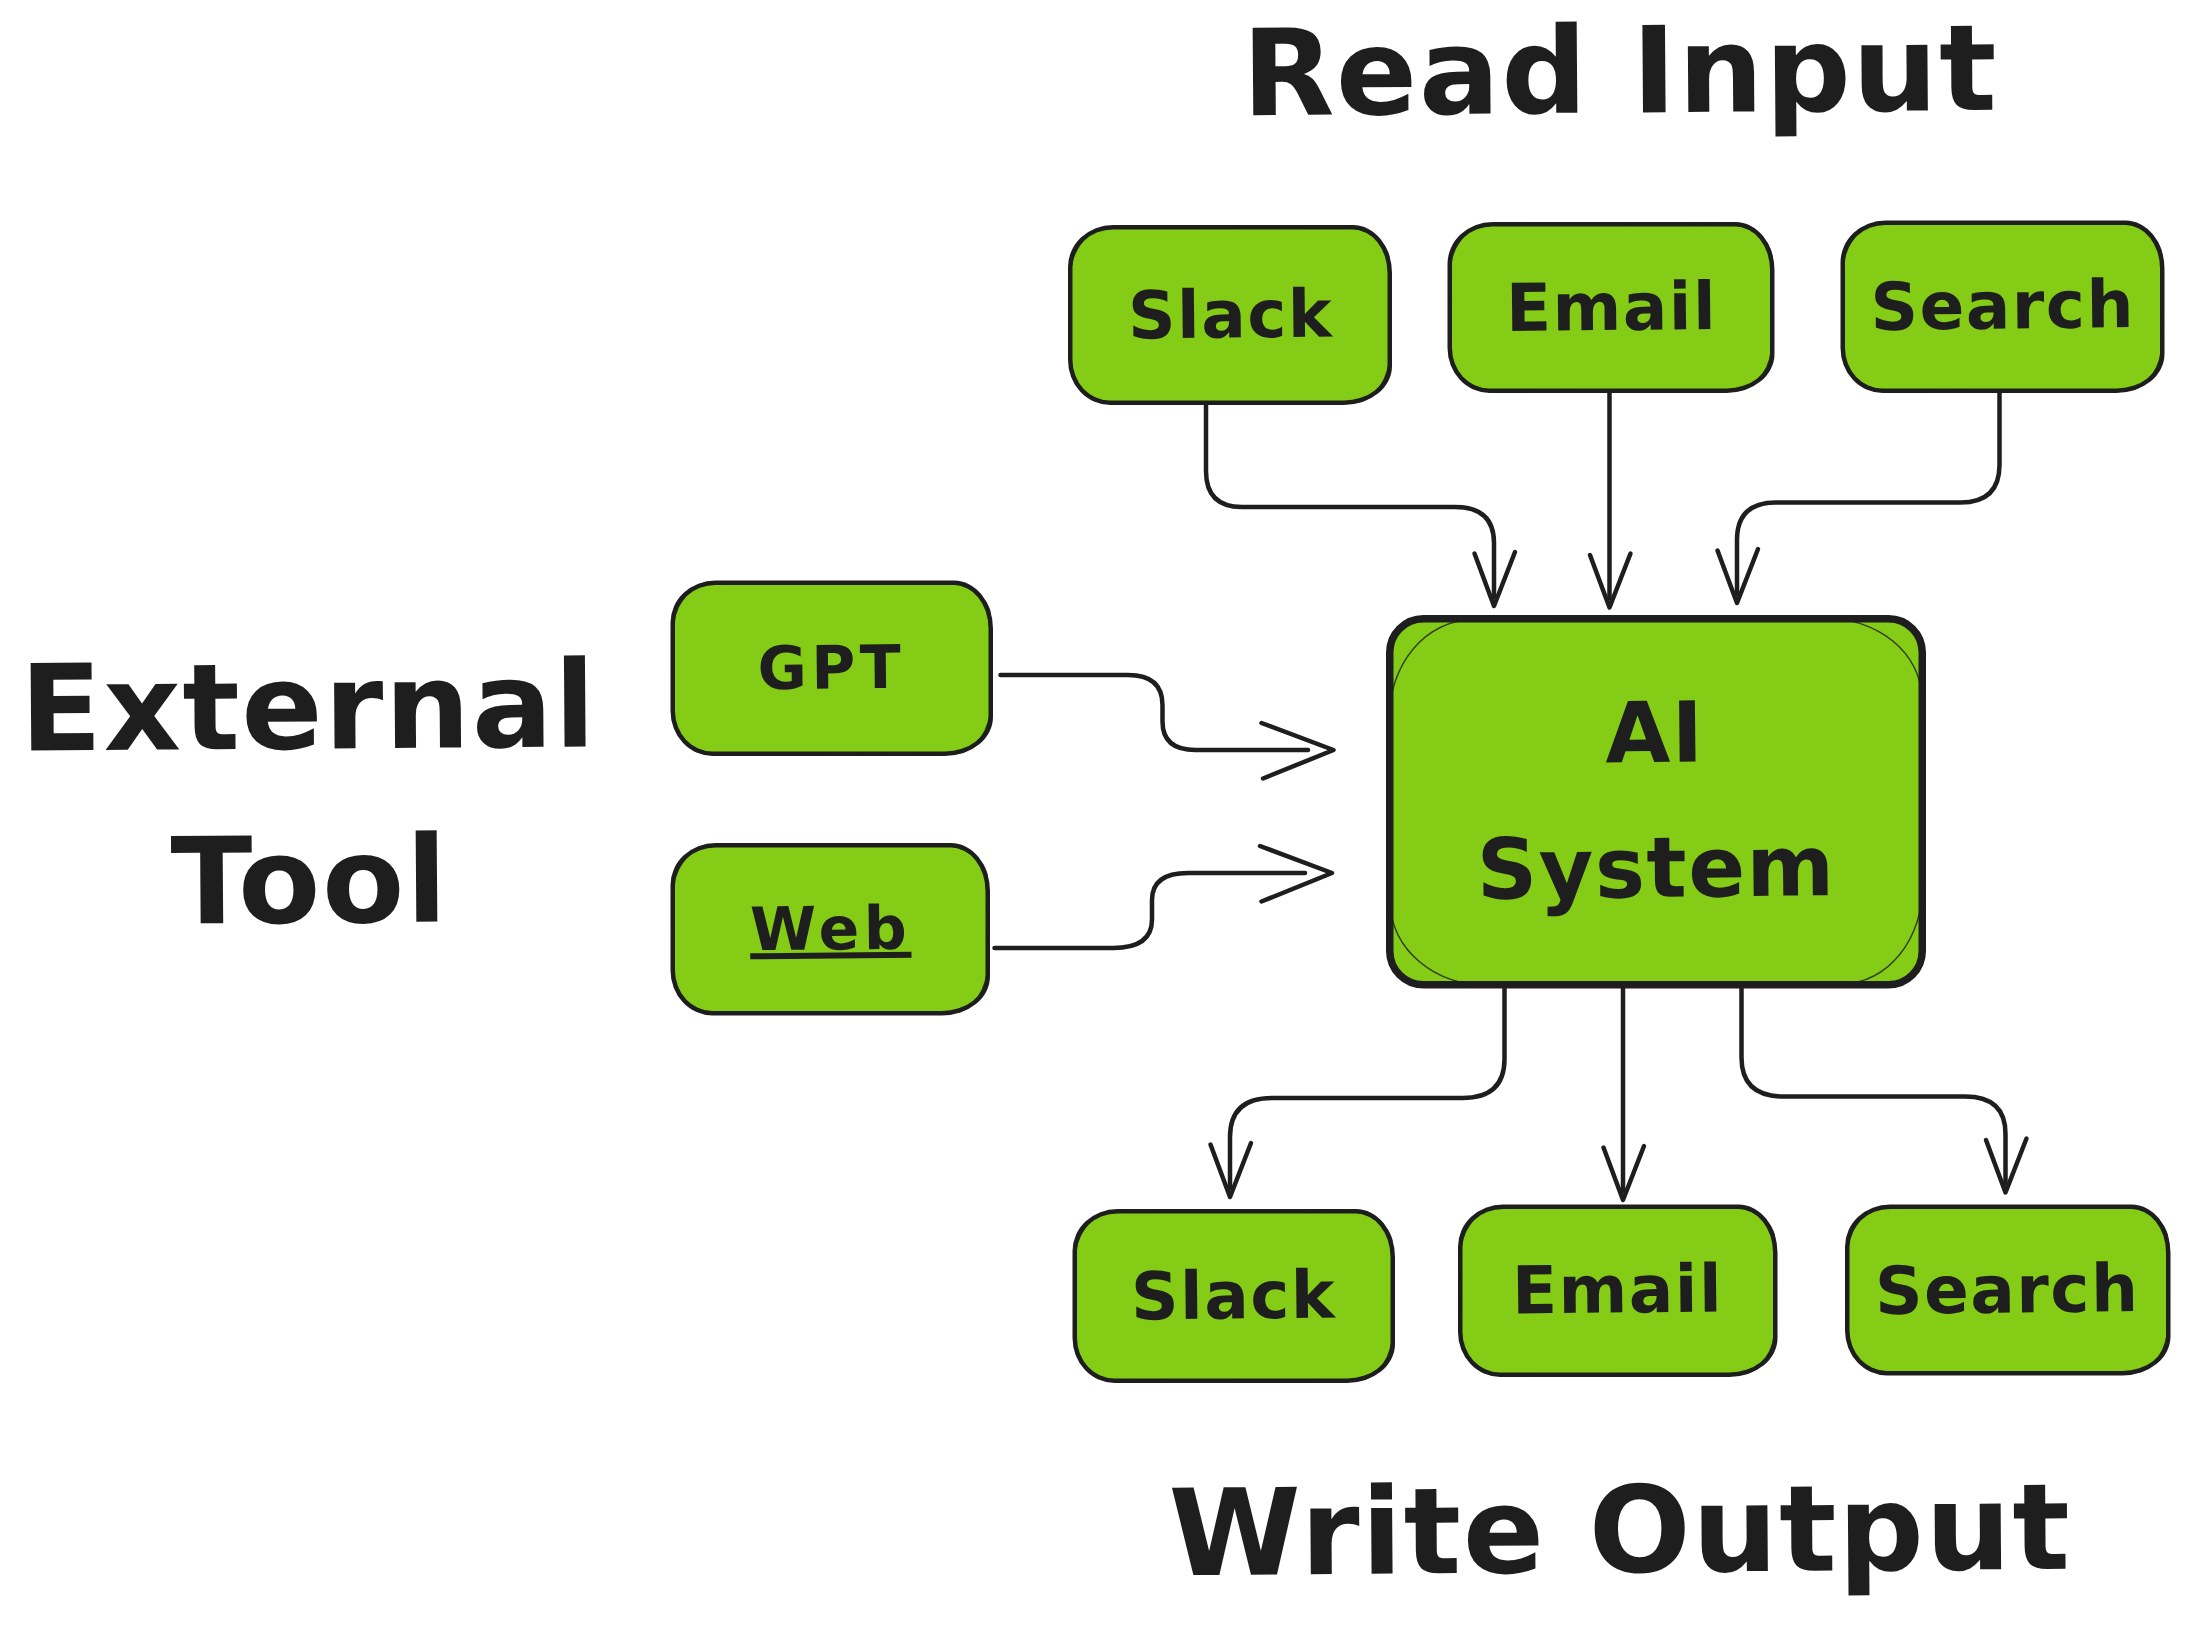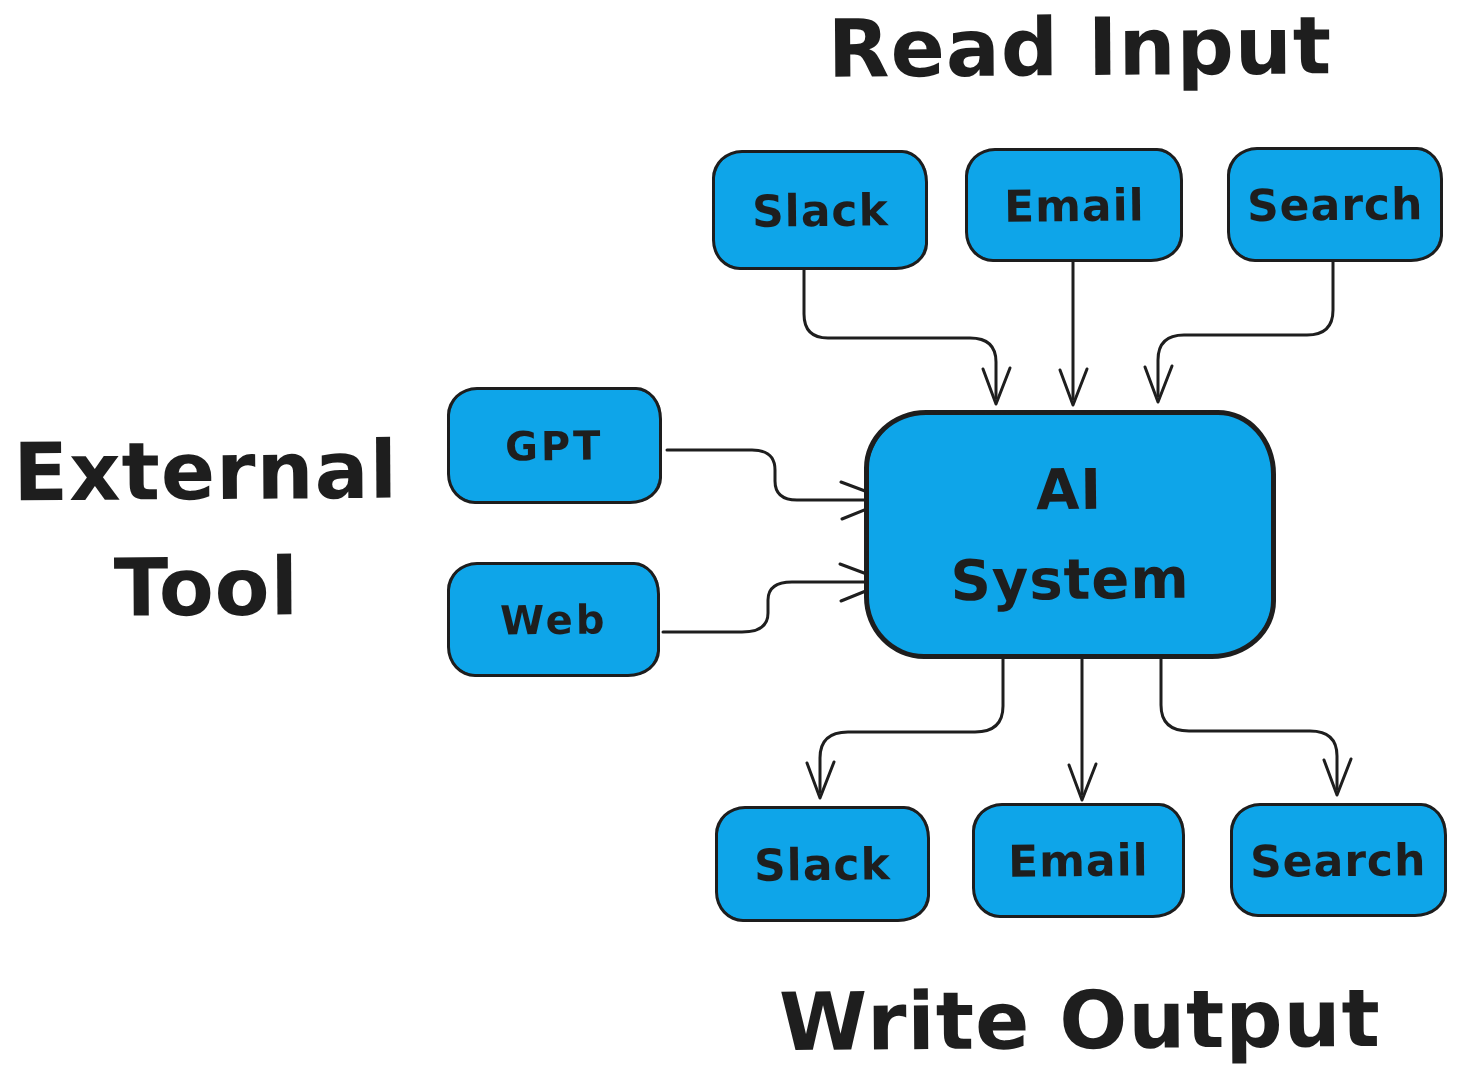--- a/index.html
+++ b/index.html
@@ -25,21 +25,21 @@
   svg.arrows path {
     fill: none;
     stroke: #1e1e1e;
     stroke-width: 3;
     stroke-linecap: round;
     stroke-linejoin: round;
   }
   
   .box {
     position: absolute;
-    background: #0ea5e9;
+    background: #84cc16;
     border: 3.4px solid #1e1e1e;
     border-radius: 30px 26px 32px 28px / 28px 32px 26px 30px;
     display: flex;
     align-items: center;
     justify-content: center;
     box-sizing: border-box;
   }
   
   .box::before {
     content: "";
@@ -142,25 +142,25 @@
   <div class="box" style="left:965px; top:148px; width:218px; height:114px;">
     <span class="label">Email</span>
   </div>
   <div class="box" style="left:1227px; top:147px; width:216px; height:115px;">
     <span class="label">Search</span>
   </div>
 
   <div class="box small" style="left:447px; top:387px; width:215px; height:117px;">
     <span class="label">GPT</span>
   </div>
-  <div class="box small" style="left:447px; top:562px; width:213px; height:115px;">
+  <div class="box small" style="left:447px; top:562px; width:213px; height:115px;text-decoration:underline;">
     <span class="label">Web</span>
   </div>
 
-  <div class="box ai" style="left:864px; top:410px; width:412px; height:249px;">
+  <div class="box ai" style="left:924px; top:410px; width:360px; height:249px;border-radius:25px;">
     <span class="label">
       <span>AI</span><br>
       <span>System</span>
     </span>
   </div>
 
   <div class="box" style="left:715px; top:806px; width:215px; height:116px;">
     <span class="label">Slack</span>
   </div>
   <div class="box" style="left:972px; top:803px; width:213px; height:115px;">

